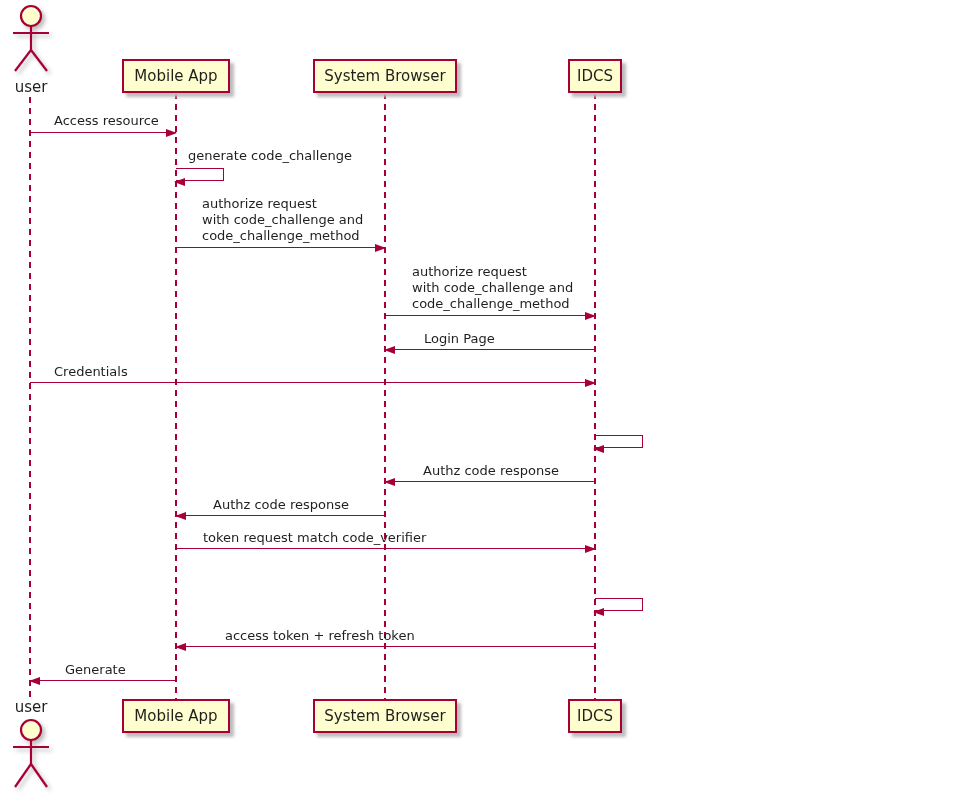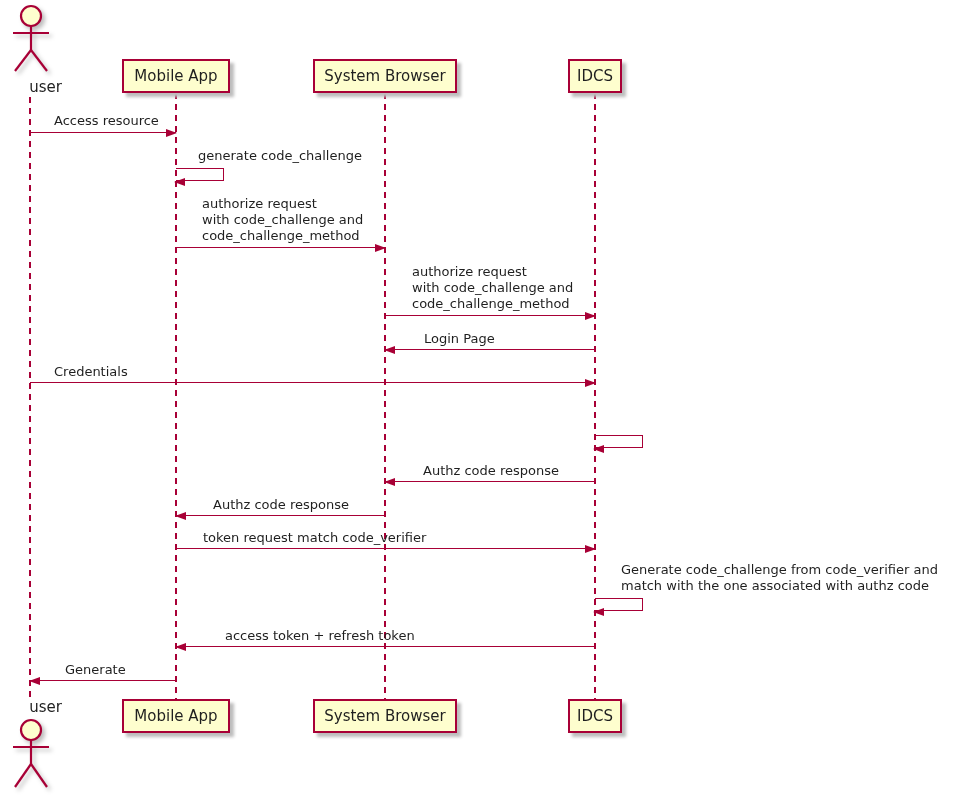--- a/index.html
+++ b/index.html
@@ -38,21 +38,21 @@
     position:absolute;width:48px;height:13px;box-sizing:border-box;
     border:1.6px solid var(--accent);border-left:none;
   }
   .self-loop::after{
     content:"";position:absolute;left:-2px;bottom:-5.5px;width:0;height:0;
     border-top:4px solid transparent;border-bottom:4px solid transparent;
     border-right:11px solid var(--accent);
   }
   .actor{position:absolute;}
   .actor svg{filter:drop-shadow(3px 3px 2px var(--shadow));display:block;}
-  .actor-label{position:absolute;width:62px;text-align:right;font-size:15px;line-height:16px;}
+  .actor-label{position:absolute;width:62px;text-align:center;font-size:15px;line-height:16px;}
 </style>
 </head>
 <body>
 
 <div class="canvas">
 
   <div class="lifeline" style="left:29px;top:97px;height:601px"></div>
   <div class="lifeline" style="left:175px;top:93px;height:606px"></div>
   <div class="lifeline" style="left:384px;top:93px;height:606px"></div>
   <div class="lifeline" style="left:594px;top:93px;height:606px"></div>
@@ -74,21 +74,21 @@
   <div class="pbox" style="left:313px;top:59px;width:144px">
     <span>System Browser</span>
   </div>
   <div class="pbox" style="left:568px;top:59px;width:54px">
     <span>IDCS</span>
   </div>
 
   <div class="msg-label" style="left:38px;top:113px">Access resource</div>
   <div class="arrow head-right" style="left:30px;top:132px;width:146px"></div>
 
-  <div class="msg-label" style="left:182px;top:148px">generate code_challenge</div>
+  <div class="msg-label" style="left:172px;top:148px">generate code_challenge</div>
   <div class="self-loop" style="left:176px;top:168px"></div>
 
   <div class="msg-label" style="left:186px;top:196px">authorize request
 with code_challenge and
 code_challenge_method</div>
   <div class="arrow head-right" style="left:176px;top:247px;width:209px"></div>
 
   <div class="msg-label" style="left:396px;top:264px">authorize request
 with code_challenge and
 code_challenge_method</div>
@@ -104,22 +104,20 @@
 
   <div class="msg-label" style="left:407px;top:463px">Authz code response</div>
   <div class="arrow head-left" style="left:385px;top:481px;width:210px"></div>
 
   <div class="msg-label" style="left:197px;top:497px">Authz code response</div>
   <div class="arrow head-left" style="left:176px;top:515px;width:209px"></div>
 
   <div class="msg-label" style="left:187px;top:530px">token request match code_verifier</div>
   <div class="arrow head-right" style="left:176px;top:548px;width:419px"></div>
 
-  <div class="msg-label" style="left:605px;top:562px">Generate code_challenge from code_verifier and
-match with the one associated with authz code</div>
   <div class="self-loop" style="left:595px;top:598px"></div>
 
   <div class="msg-label" style="left:209px;top:628px">access token + refresh token</div>
   <div class="arrow head-left" style="left:176px;top:646px;width:419px"></div>
 
   <div class="msg-label" style="left:49px;top:662px">Generate</div>
   <div class="arrow head-left" style="left:30px;top:680px;width:146px"></div>
 
   <div class="pbox" style="left:122px;top:699px;width:108px">
     <span>Mobile App</span>

